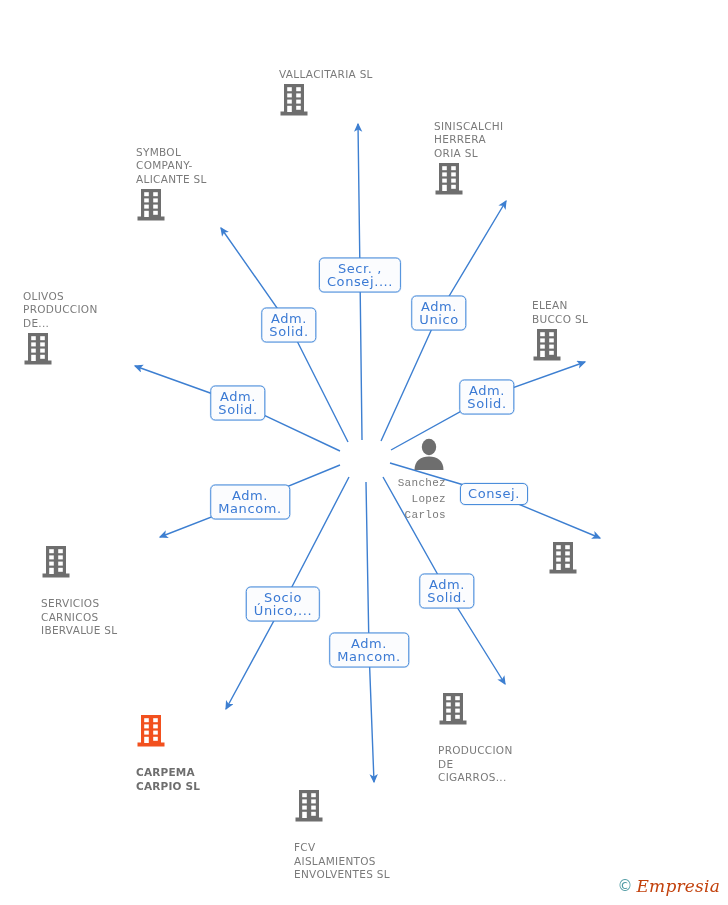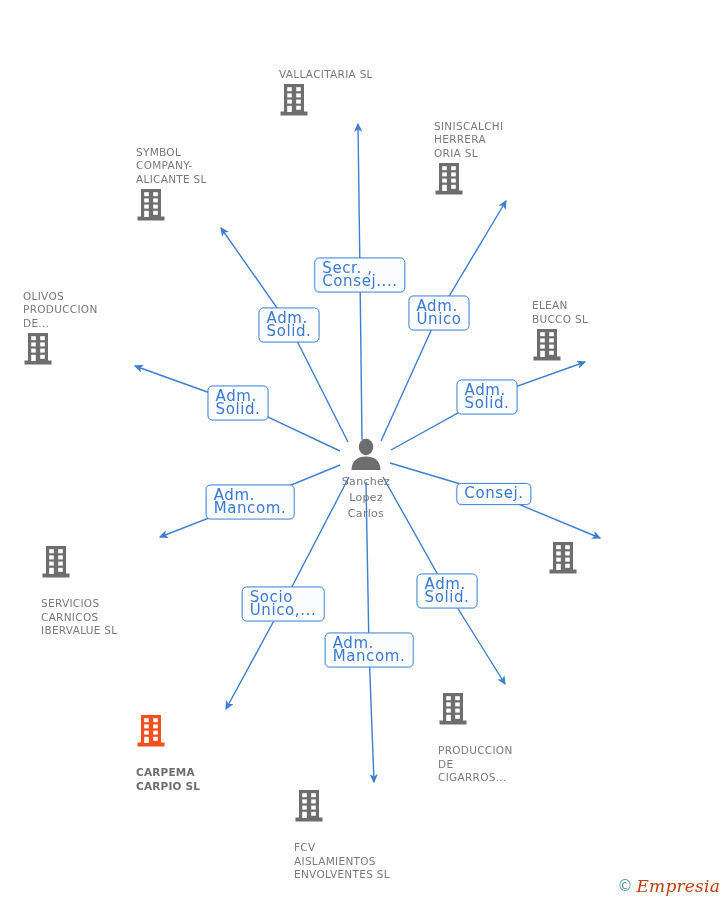--- a/index.html
+++ b/index.html
@@ -52,45 +52,46 @@
     color: #6e6e6e;
     font-weight: bold;
     letter-spacing: 0.2px;
   }
 
   
   .person-node {
     position: absolute;
     width: 160px;
     margin-left: -80px;
-    text-align: center;
+    text-align: right;
     z-index: 3;
+    font-family: Liberation Mono, monospace;
   }
   .person-node .caption {
     display: block;
     font-size: 11px;
     line-height: 16px;
     color: #7a7a7a;
     white-space: pre-line;
     letter-spacing: 0.3px;
   }
 
   
   .edge-label {
     position: absolute;
     z-index: 4;
     background: #fbfcfe;
     border: 1.4px solid #4a8ddb;
     border-radius: 5px;
     color: #3b7ad4;
     font-family: "DejaVu Sans", sans-serif;
-    font-size: 15px;
+    font-size: 13px;
     line-height: 13px;
     letter-spacing: 0.6px;
-    text-align: left;
+    text-align: center;
     padding: 3px 7px 4px 7px;
     white-space: pre-line;
     box-sizing: border-box;
     transform: translate(-50%, -50%);
     box-shadow: 0 0 0 0.5px rgba(74,141,219,0.25);
   }
 
   
   #watermark {
     position: absolute;

